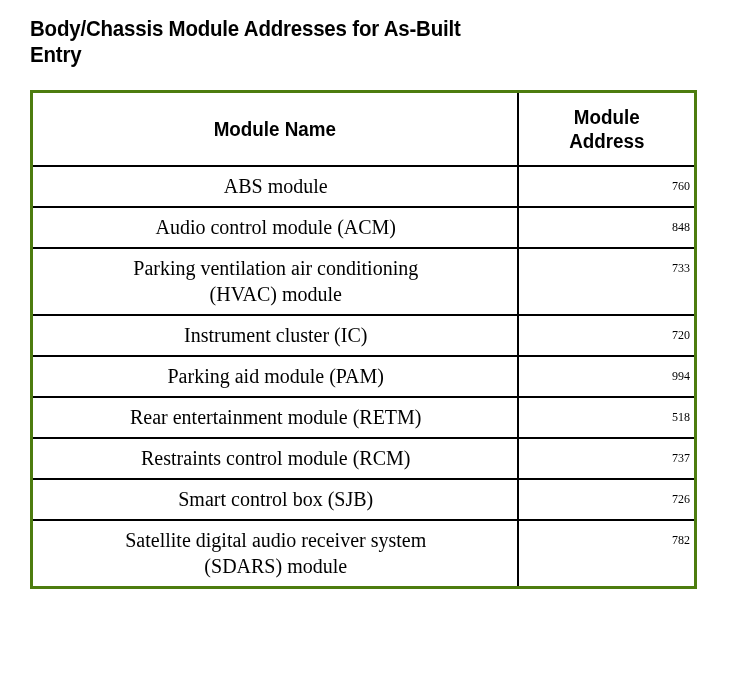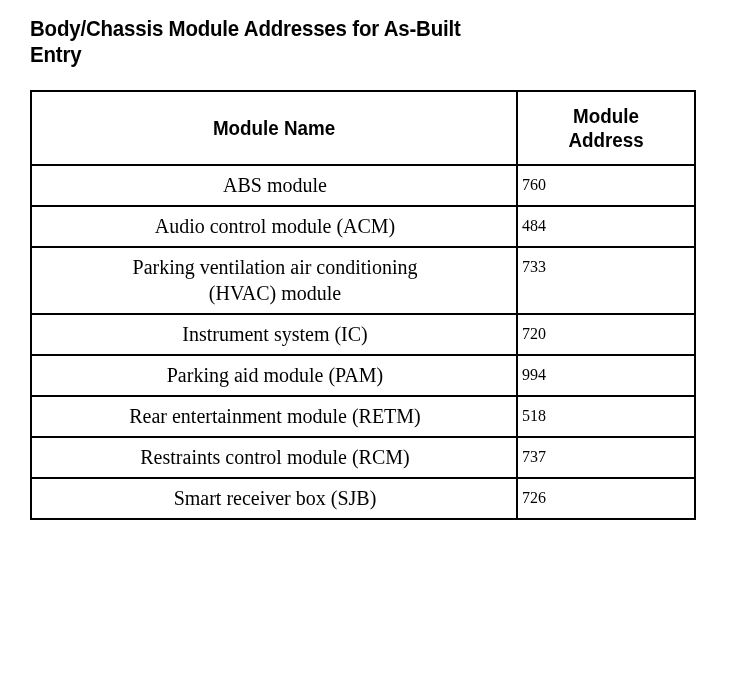--- a/index.html
+++ b/index.html
@@ -44,21 +44,21 @@
   .tbl-wrap {
     position: absolute;
     left: 30px;
     top: 90px;
     width: 664px;
   }
   table.addr-table {
     border-collapse: collapse;
     width: 664px;
     table-layout: fixed;
-    border: 1px solid #4d7c0f;
+    border: 3px solid #4d7c0f;
     padding-left: 34px;
   }
   table.addr-table col.c-name  { width: 486px; }
   table.addr-table col.c-addr  { width: 178px; }
 
   table.addr-table th,
   table.addr-table td {
     border: 2px solid #000;
     padding: 0;
     vertical-align: top;
@@ -80,22 +80,22 @@
   }
 
   
   table.addr-table tbody td.name-cell {
     text-align: center;
     font-size: 20px;
     line-height: 26px;
     padding: 6px 8px 7px 10px;
   }
   table.addr-table tbody td.addr-cell {
-    text-align: left;
-    font-size: 16px;
+    text-align: right;
+    font-size: 12px;
     line-height: 26px;
     padding: 6px 4px 7px 4px;
   }
   .cell-text { display: block; white-space: pre-line; }
 </style>
 </head>
 <body>
 
 <div class="page">
 
@@ -126,35 +126,35 @@
             </td>
             <td class="addr-cell">
               <span class="cell-text">760</span>
             </td>
           </tr>
           <tr>
             <td class="name-cell">
               <span class="cell-text">Audio control module (ACM)</span>
             </td>
             <td class="addr-cell">
-              <span class="cell-text">484</span>
+              <span class="cell-text">848</span>
             </td>
           </tr>
           <tr>
             <td class="name-cell">
               <span class="cell-text">Parking ventilation air conditioning
 (HVAC) module</span>
             </td>
             <td class="addr-cell">
               <span class="cell-text">733</span>
             </td>
           </tr>
           <tr>
             <td class="name-cell">
-              <span class="cell-text">Instrument system (IC)</span>
+              <span class="cell-text">Instrument cluster (IC)</span>
             </td>
             <td class="addr-cell">
               <span class="cell-text">720</span>
             </td>
           </tr>
           <tr>
             <td class="name-cell">
               <span class="cell-text">Parking aid module (PAM)</span>
             </td>
             <td class="addr-cell">
@@ -172,23 +172,32 @@
           <tr>
             <td class="name-cell">
               <span class="cell-text">Restraints control module (RCM)</span>
             </td>
             <td class="addr-cell">
               <span class="cell-text">737</span>
             </td>
           </tr>
           <tr>
             <td class="name-cell">
-              <span class="cell-text">Smart receiver box (SJB)</span>
+              <span class="cell-text">Smart control box (SJB)</span>
             </td>
             <td class="addr-cell">
               <span class="cell-text">726</span>
+            </td>
+          </tr>
+          <tr>
+            <td class="name-cell">
+              <span class="cell-text">Satellite digital audio receiver system
+(SDARS) module</span>
+            </td>
+            <td class="addr-cell">
+              <span class="cell-text">782</span>
             </td>
           </tr>
         </tbody>
     </table>
   </div>
 
 </div>
 
 </body></html>

